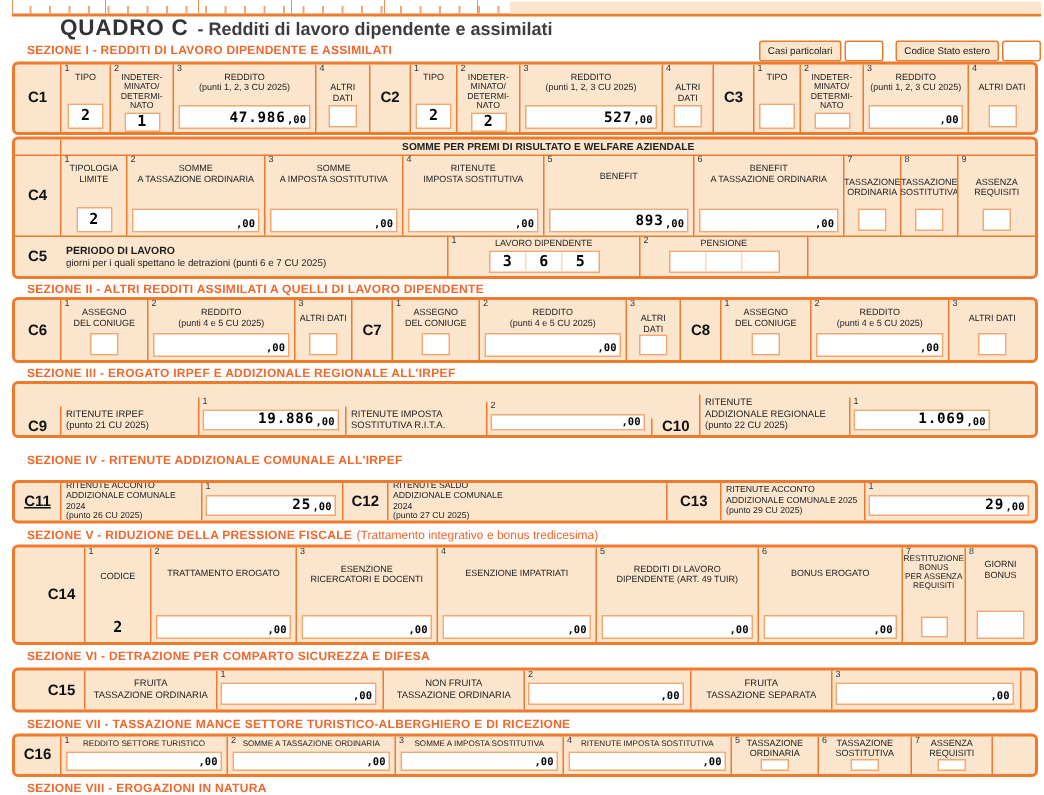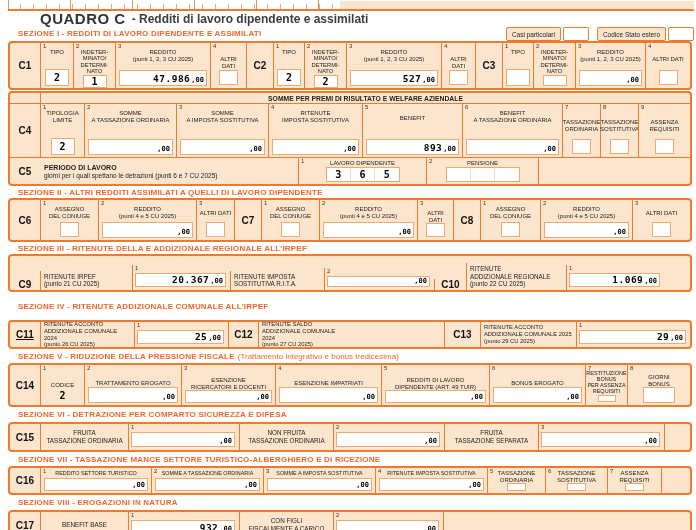--- a/index.html
+++ b/index.html
@@ -354,33 +354,33 @@
     </div>
     <div class="cell col grow">
       <span class="num">3</span>
       <span class="lbl" style="margin-top:9px;">ALTRI DATI</span>
       <span class="chk"></span>
     </div>
   </div>
 </div>
 
 <div class="sech-band" style="height:12px;">
-  <span class="sech">SEZIONE III - RITENUTE DELLA E ADDIZIONALE REGIONALE ALL'IRPEF</span>
+  <span class="sech">SEZIONE III - EROGATO IRPEF E ADDIZIONALE REGIONALE ALL'IRPEF</span>
 </div>
 <div class="block">
   <div class="subrow" style="height:34px;align-items:flex-end;">
     <div class="cell clabel" style="width:30px;">C9</div>
     <div class="cell vcenter" style="width:92px;">
       <span class="lbl-left">RITENUTE IRPEF
 (punto 21 CU 2025)</span>
     </div>
     <div class="cell fieldcell" style="width:98px;">
       <span class="num">1</span>
       <div class="fbox">
-        <span class="amt">20.367</span>
+        <span class="amt">19.886</span>
         <span class="dec">,00</span>
       </div>
     </div>
     <div class="cell vcenter" style="width:94px;">
       <span class="lbl-left">RITENUTE IMPOSTA
 SOSTITUTIVA R.I.T.A.</span>
     </div>
     <div class="cell fieldcell" style="width:110px;">
       <span class="num">2</span>
       <div class="fbox">
@@ -450,21 +450,21 @@
       </div>
     </div>
   </div>
 </div>
 
 <div class="sech-band" style="height:14px;">
   <span class="sech">SEZIONE V - RIDUZIONE DELLA PRESSIONE FISCALE</span>
   <span class="sech-sub">(Trattamento integrativo e bonus tredicesima)</span>
 </div>
 <div class="block">
-  <div class="subrow" style="height:40px;">
+  <div class="subrow" style="height:63px;margin-left:16px;">
     <div class="cell clabel" style="width:30px;">C14</div>
     <div class="cell col" style="width:44px;">
       <span class="num">1</span>
       <span class="lbl" style="margin-top:16px;">CODICE</span>
       <span class="plainval">2</span>
     </div>
     <div class="cell col" style="width:97px;">
       <span class="num">2</span>
       <span class="lbl" style="margin-top:14px;">TRATTAMENTO EROGATO</span>
       <div class="fbox">
@@ -521,21 +521,21 @@
       <span class="chk" style="width:30px;height:17px;margin-bottom:2px;"></span>
     </div>
   </div>
 </div>
 
 <div class="sech-band" style="height:15px;">
   <span class="sech">SEZIONE VI - DETRAZIONE PER COMPARTO SICUREZZA E DIFESA</span>
 </div>
 <div class="block">
   <div class="subrow" style="height:26px;">
-    <div class="cell clabel" style="width:30px;">C15</div>
+    <div class="cell clabel" style="width:30px;margin-left:16px;">C15</div>
     <div class="cell vcenter" style="width:88px;justify-content:center;">
       <span class="lbl-left" style="text-align:center;">FRUITA
 TASSAZIONE ORDINARIA</span>
     </div>
     <div class="cell fieldcell" style="width:111px;">
       <span class="num">1</span>
       <div class="fbox">
         <span class="amt"></span>
         <span class="dec">,00</span>
       </div>

